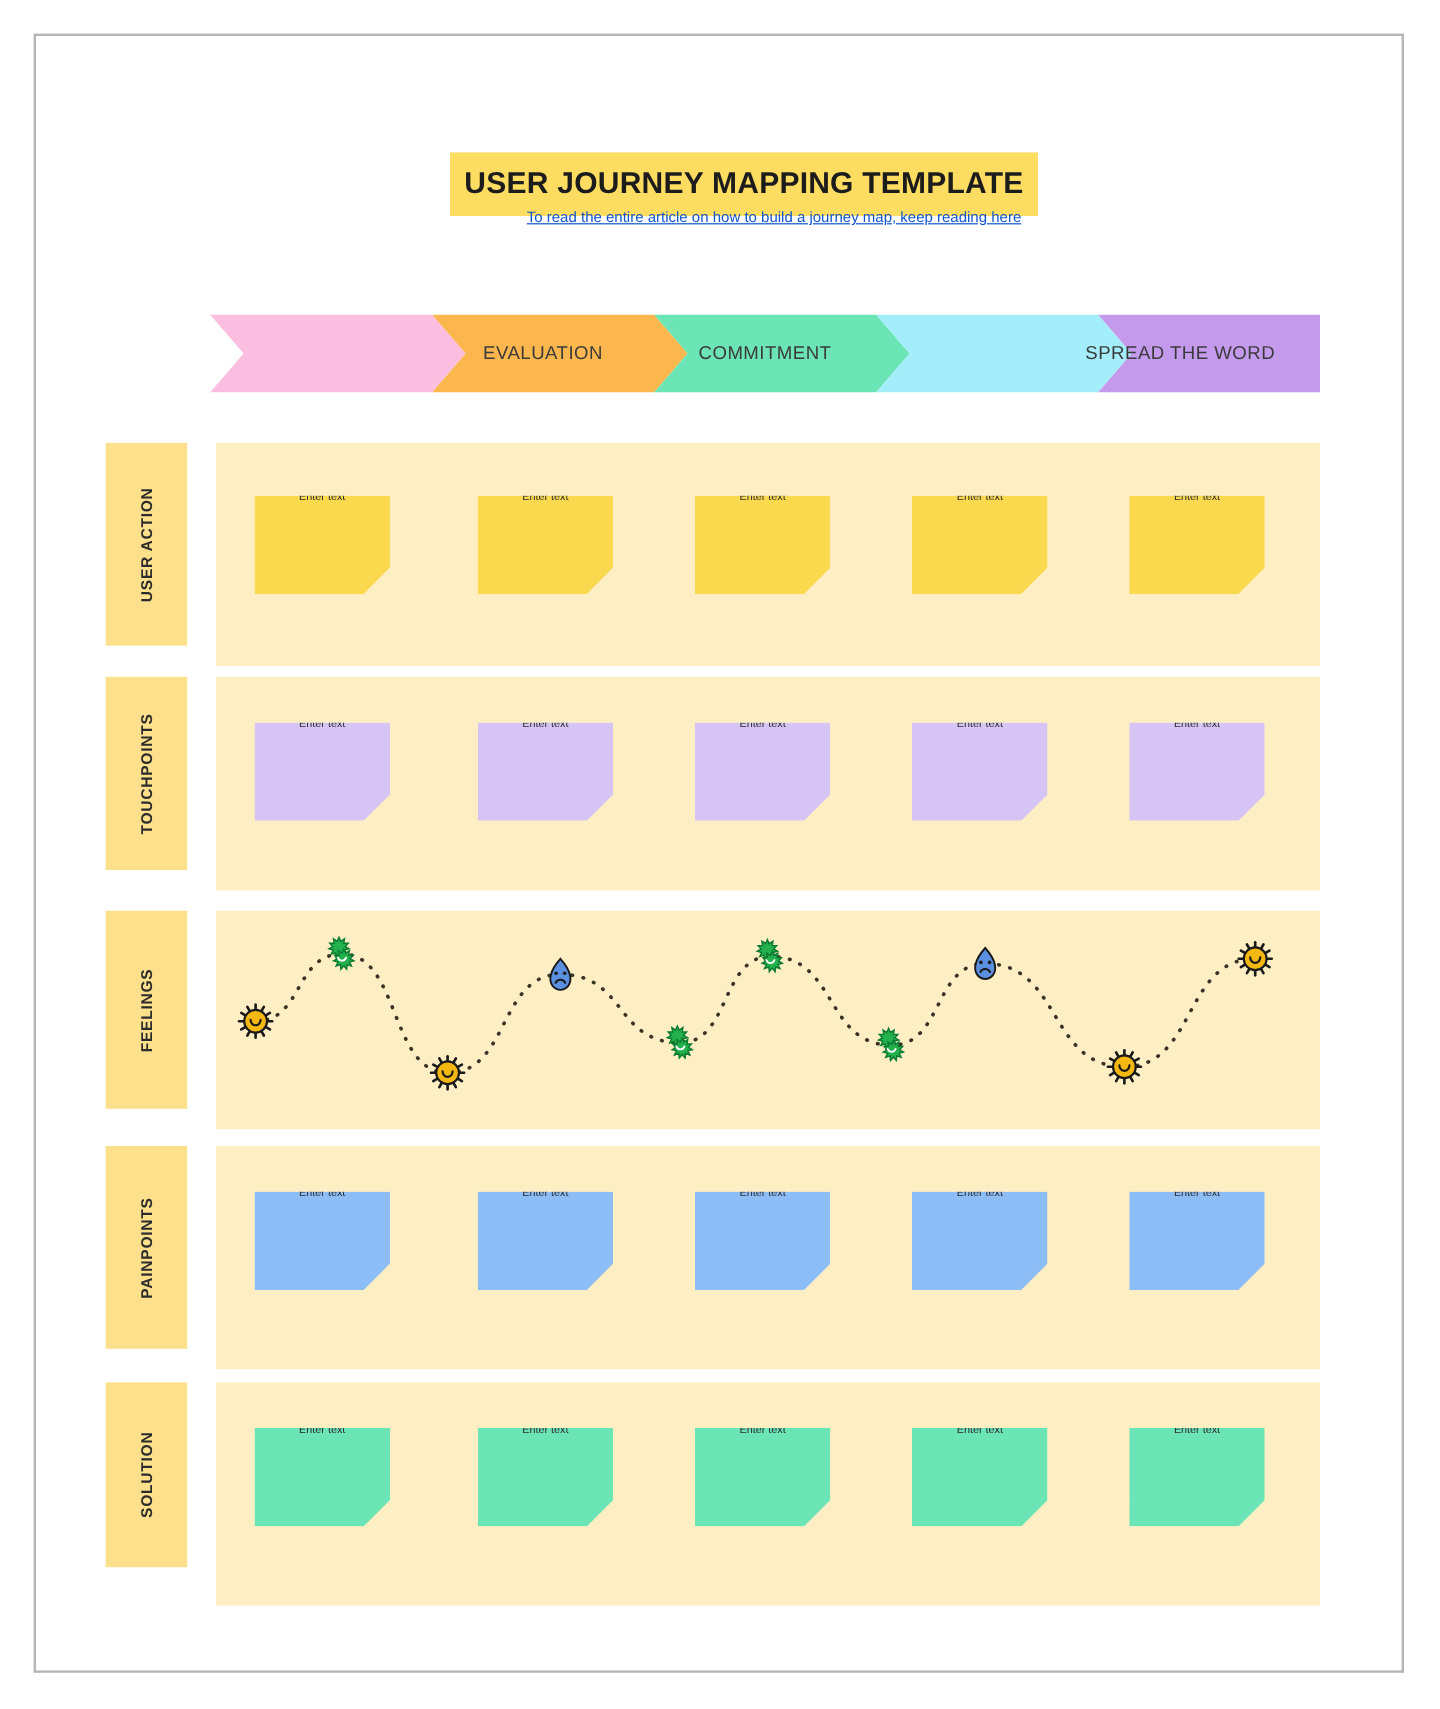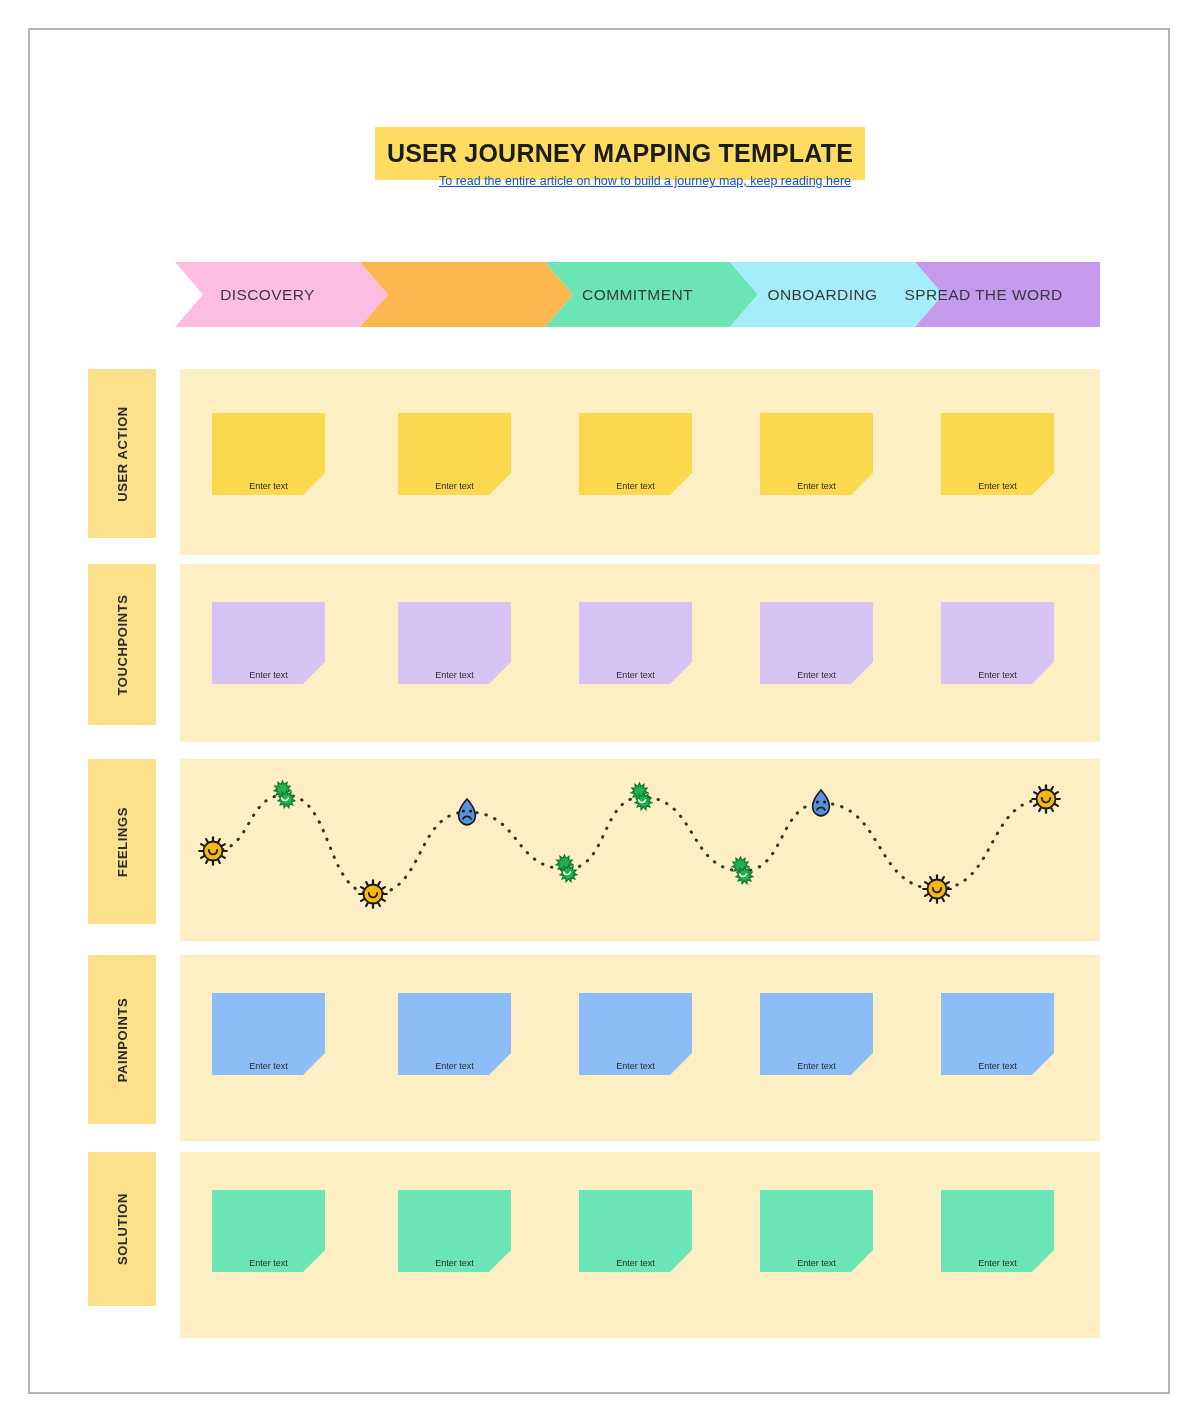--- a/index.html
+++ b/index.html
@@ -65,21 +65,21 @@
     font-size:13px;font-weight:bold;color:#2b2b2b;
     letter-spacing:.6px;
   }
   .row-band{
     position:absolute;left:180px;
     width:920px;
     background:#FDEFC3;
   }
   .note{
     position:absolute;
-    display:flex;align-items:flex-end;justify-content:center;
+    display:flex;align-items:flex-start;justify-content:center;
   }
   .note-text{
     font-size:9px;color:#2b2b2b;
     position:relative;z-index:2;
     transform:translateY(-4px);
   }
   
   .feelings-svg{position:absolute;left:180px;pointer-events:none;}
 </style>
 </head>
@@ -96,28 +96,25 @@
 <div class="subtitle-link">To read the entire article on how to build a journey map, keep reading here</div>
 
 <div class="stage-banner" id="stage-banner">
     <svg width="925" height="65" style="position: absolute; left: 0px; top: 0px;">
       <path d="M 0 0 L 185 0 L 213 32.5 L 185 65 L 0 65 L 28 32.5 Z" fill="#FBBEE0"></path>
       <path d="M 185 0 L 370 0 L 398 32.5 L 370 65 L 185 65 L 213 32.5 Z" fill="#FBB74D"></path>
       <path d="M 370 0 L 555 0 L 583 32.5 L 555 65 L 370 65 L 398 32.5 Z" fill="#6BE5B6"></path>
       <path d="M 555 0 L 740 0 L 768 32.5 L 740 65 L 555 65 L 583 32.5 Z" fill="#A4EEFB"></path>
       <path d="M 740 0 L 925 0 L 953 32.5 L 925 65 L 740 65 L 768 32.5 Z" fill="#C49AEC"></path>
     </svg>
-    <div class="stage" style="left: 0px; width: 185px;">
-      <span class="stage-label">DISCOVERY</span>
+    <div class="stage" style="left: 185px; width: 185px;">
+      <span class="stage-label">EVALUATION</span>
     </div>
     <div class="stage" style="left: 370px; width: 185px;">
       <span class="stage-label">COMMITMENT</span>
-    </div>
-    <div class="stage" style="left: 555px; width: 185px;">
-      <span class="stage-label">ONBOARDING</span>
     </div>
     <div class="stage" style="left: 716px; width: 185px;">
       <span class="stage-label">SPREAD THE WORD</span>
     </div>
   </div>
 
 <div id="rows-root">
     <div class="row-label" style="top: 369px; height: 169px;">
       <span>USER ACTION</span>
     </div>

